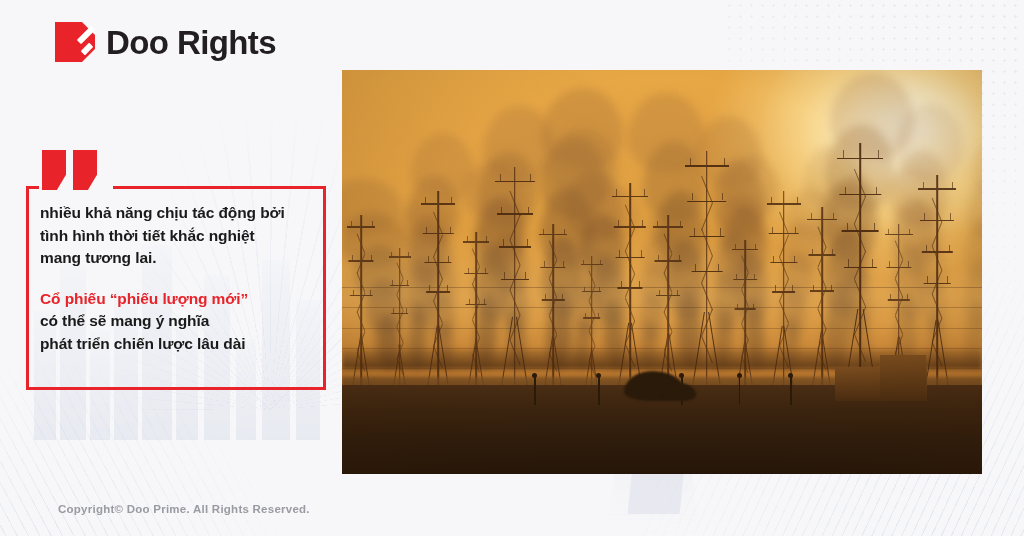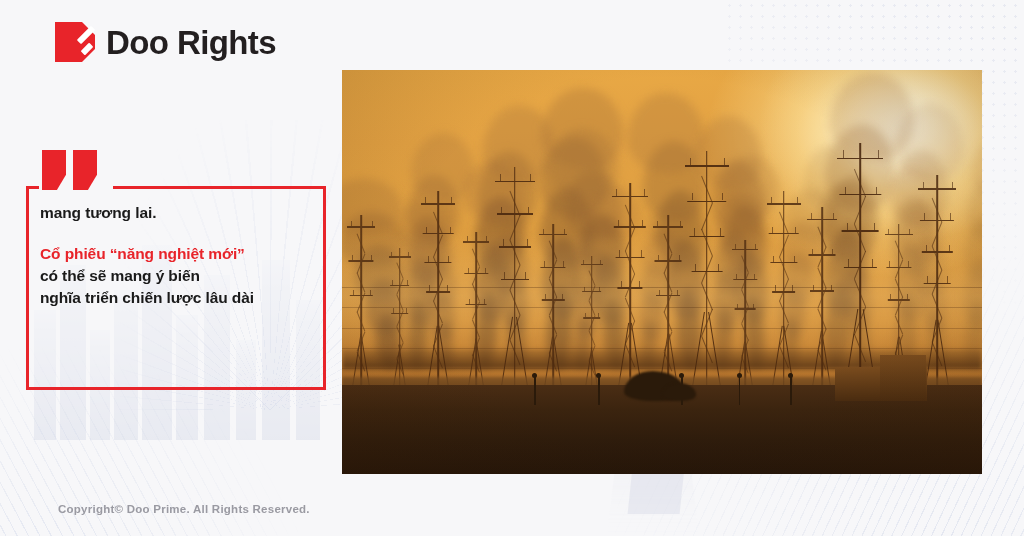--- a/index.html
+++ b/index.html
@@ -258,29 +258,31 @@
   <span class="q-border-right"></span>
   <span class="q-border-bottom"></span>
 
   <div class="q-marks">
     <span class="q-mark"></span>
     <span class="q-mark"></span>
   </div>
 
   <div class="q-body">
     <div class="q-para q-justify">
+      <span>nhiều khả năng chịu tác động bởi</span>
+      <span>tình hình thời tiết khắc nghiệt</span>
       <span>mang tương lai.</span>
     </div>
 
     <div class="q-gap"></div>
 
-    <div class="q-lead">Cổ phiếu “năng nghiệt mới”</div>
+    <div class="q-lead">Cổ phiếu “phiếu lượng mới”</div>
     <div class="q-para">
-      <span style="display:block">có thể sẽ mang ý biến</span>
-      <span style="display:block">nghĩa triển chiến lược lâu dài</span>
+      <span style="display:block">có thể sẽ mang ý nghĩa</span>
+      <span style="display:block">phát triển chiến lược lâu dài</span>
     </div>
   </div>
 </div>
 
 <div class="photo">
   <div class="ph-layer ph-sky"></div>
   <div class="ph-layer ph-sunglow"></div>
 
   <div id="smoke-host">
       <div class="plume" style="left: 3%; width: 58px; height: 170px; transform: rotate(-4deg);">

